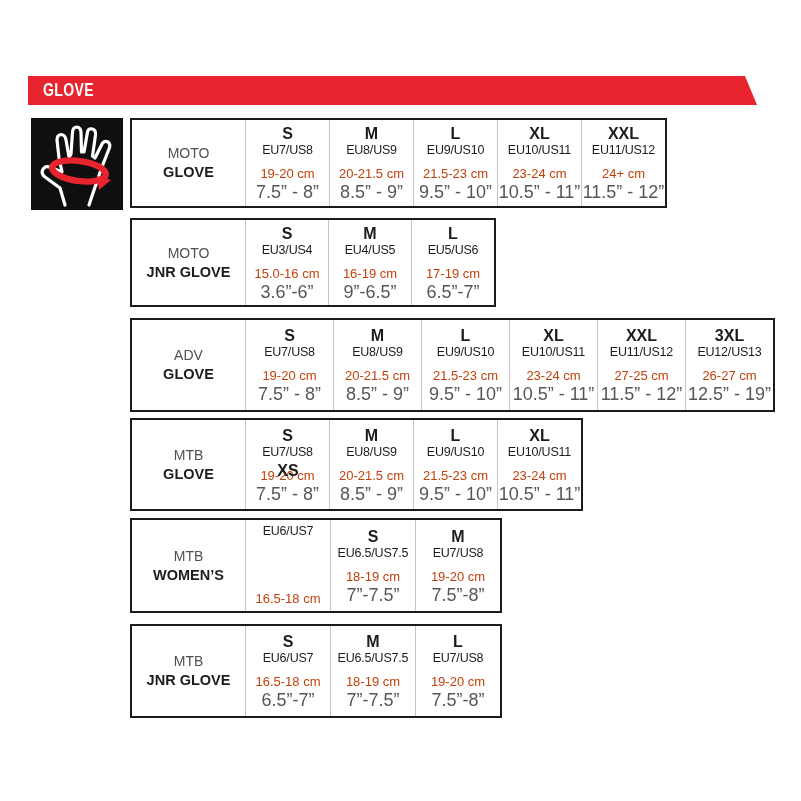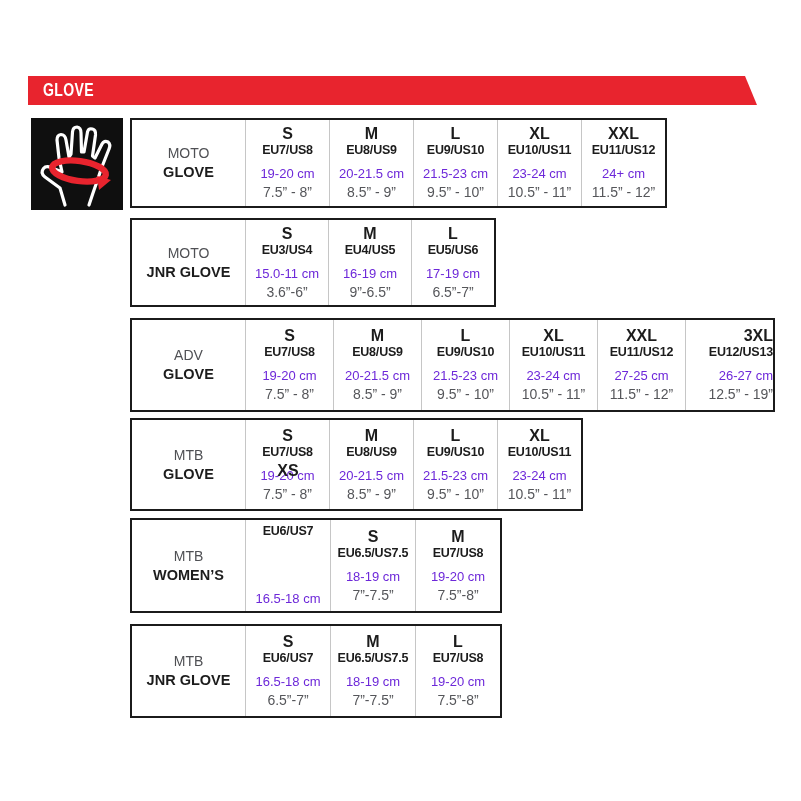--- a/index.html
+++ b/index.html
@@ -51,23 +51,23 @@
   .data-col {
     border-left: 1px solid #c6c6c6;
     display: flex; flex-direction: column;
     justify-content: center; align-items: center;
     text-align: center;
     box-sizing: border-box;
   }
   .label-line1 { font-size: 14px; color: #4f5054; line-height: 19px; }
   .label-line2 { font-size: 14.5px; font-weight: bold; color: #1c1c1c; line-height: 19px; }
   .size-letter { font-size: 16px; font-weight: bold; color: #1c1c1c; line-height: 17px; }
-  .eu-us { font-size: 12.5px; font-weight: bold; color: #1c1c1c; line-height: 16px; letter-spacing: -0.2px; }
-  .cm { font-size: 13px; color: #6d28d9; line-height: 19px; margin-top: 6px; }
-  .inches { font-size: 14px; color: #55565a; line-height: 18px; }
+  .eu-us { font-size: 12.5px; font-weight: normal; color: #1c1c1c; line-height: 16px; letter-spacing: -0.2px; }
+  .cm { font-size: 13px; color: #c2410c; line-height: 19px; margin-top: 6px; }
+  .inches { font-size: 18px; color: #55565a; line-height: 18px; }
 </style>
 </head>
 <body>
 
 <div class="page">
 
   <div class="banner">
     <span class="banner-label">GLOVE</span>
   </div>
 
@@ -123,21 +123,21 @@
         </div>
       </div>
       <div class="size-table" style="top: 218px; height: 89px; width: 366px;">
         <div class="label-col">
           <span class="label-line1">MOTO</span>
           <span class="label-line2">JNR GLOVE</span>
         </div>
         <div class="data-col" style="width: 83px;">
           <span class="size-letter">S</span>
           <span class="eu-us">EU3/US4</span>
-          <span class="cm">15.0-11 cm</span>
+          <span class="cm">15.0-16 cm</span>
           <span class="inches">3.6”-6”</span>
         </div>
         <div class="data-col" style="width: 83px;">
           <span class="size-letter">M</span>
           <span class="eu-us">EU4/US5</span>
           <span class="cm">16-19 cm</span>
           <span class="inches">9”-6.5”</span>
         </div>
         <div class="data-col" style="width: 83px;">
           <span class="size-letter">L</span>
@@ -174,21 +174,21 @@
           <span class="eu-us">EU10/US11</span>
           <span class="cm">23-24 cm</span>
           <span class="inches">10.5” - 11”</span>
         </div>
         <div class="data-col" style="width: 88px;">
           <span class="size-letter">XXL</span>
           <span class="eu-us">EU11/US12</span>
           <span class="cm">27-25 cm</span>
           <span class="inches">11.5” - 12”</span>
         </div>
-        <div class="data-col" style="width: 88px; align-items: flex-end;">
+        <div class="data-col" style="width: 88px;">
           <span class="size-letter">3XL</span>
           <span class="eu-us">EU12/US13</span>
           <span class="cm">26-27 cm</span>
           <span class="inches">12.5” - 19”</span>
         </div>
       </div>
       <div class="size-table" style="top: 418px; height: 93px; width: 453px;">
         <div class="label-col">
           <span class="label-line1">MTB</span>
           <span class="label-line2">GLOVE</span>

